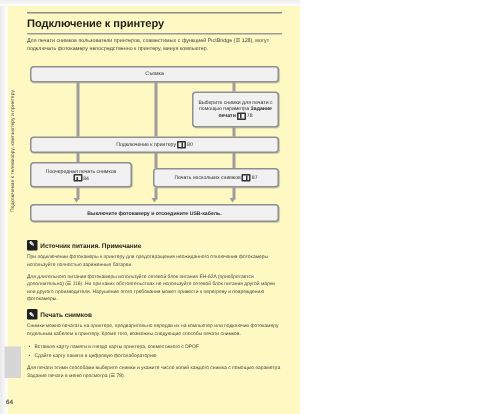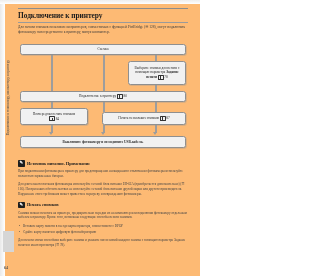--- a/index.html
+++ b/index.html
@@ -13,22 +13,21 @@
     overflow: hidden;
     font-family: "Liberation Sans", sans-serif;
     color: #2e2e2e;
     position: relative;
   }
 
   
   .page {
     position: absolute;
     inset: 0;
-    background: #fdba74;
-    font-family: Liberation Serif, serif;
+    background: #fef9c3;
   }
 
   
   .scan-edge-left {
     position: absolute;
     left: 0; top: 0; bottom: 0;
     width: 5px;
     background: linear-gradient(to right, #e9e9e9, #ffffff);
   }
   .scan-edge-top {

